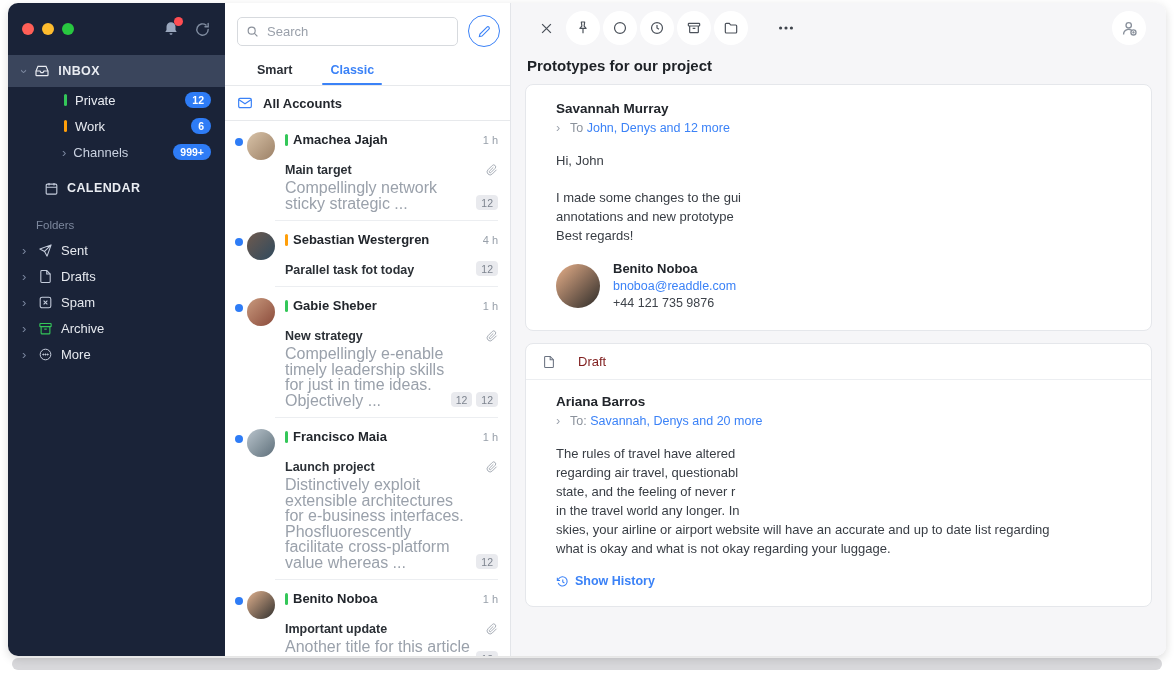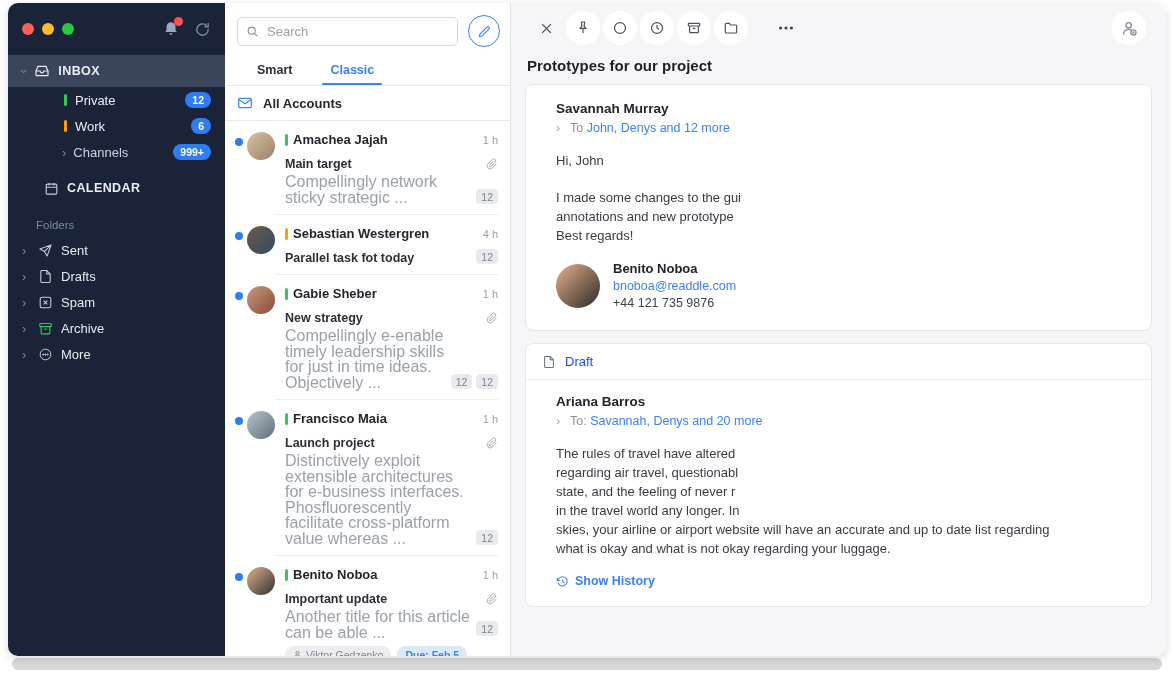--- a/index.html
+++ b/index.html
@@ -50,21 +50,21 @@
   .items{flex:1;overflow:hidden;}
   .item{display:flex;padding:11px 12px 10px 10px;position:relative;}
   .item::after{content:"";position:absolute;left:50px;right:12px;bottom:0;height:1px;background:#eceef1;}
   .udot{width:8px;height:8px;border-radius:50%;background:#2e7cf6;margin:6px 4px 0 0;flex:none;}
   .avatar{width:28px;height:28px;border-radius:50%;flex:none;margin-right:10px;}
   .imain{flex:1;min-width:0;position:relative;}
   .row1{display:flex;align-items:center;}
   .cbar{width:3px;height:12px;border-radius:1.5px;margin-right:5px;flex:none;}
   .iname{font-size:13px;font-weight:700;color:#22262c;flex:1;white-space:nowrap;overflow:hidden;}
   .itime{font-size:11px;color:#98a0aa;margin-left:24px;flex:none;}
-  .row2{display:flex;align-items:center;margin-top:10px;justify-content:center;}
+  .row2{display:flex;align-items:center;margin-top:16px;justify-content:center;}
   .isubj{font-size:12.5px;font-weight:600;color:#2b3036;flex:1;white-space:nowrap;overflow:hidden;}
   .clip{margin-left:6px;color:#a7adb6;flex:none;}
   .iprev{margin-top:3px;font-size:16px;line-height:15.5px;color:#9aa1ab;padding-right:28px;}
   .ibadges{position:absolute;right:0;bottom:1px;display:flex;gap:4px;}
   .sbadge{background:#e9eaee;color:#7d848f;font-size:10.5px;border-radius:4px;padding:1.5px 5px;}
   .sbadge:empty{display:none;}
   .tagrow{display:flex;gap:6px;margin-top:6px;}
   .tag-gray{display:flex;align-items:center;gap:4px;background:#ededf0;color:#7e8694;font-size:10.5px;padding:2.5px 8px;border-radius:10px;}
   .tag-blue{background:#dbe9fd;color:#3b82f7;font-weight:700;font-size:10.5px;padding:2.5px 8px;border-radius:10px;}
 
@@ -81,21 +81,21 @@
   .mto{font-size:12.5px;color:#8b929c;margin-top:5px;position:relative;padding-left:0;}
   .mto .tochev{position:absolute;left:-14px;top:0;color:#9aa1ab;}
   .bluetext{color:#3b82f7;}
   .mbody{margin-top:16px;font-size:13px;line-height:19px;color:#383d44;}
   .mbody .greet{margin-bottom:18px;}
   .sig{display:flex;align-items:center;gap:13px;margin-top:16px;}
   .sigav{width:44px;height:44px;border-radius:50%;flex:none;}
   .signame{font-weight:700;font-size:13px;color:#22262c;}
   .sigemail{color:#3b82f7;font-size:12.5px;margin-top:3px;}
   .sigphone{font-size:12.5px;color:#3e434a;margin-top:3px;}
-  .draft-head{display:flex;align-items:center;gap:9px;padding:10px 16px;border-bottom:1px solid #eceef1;font-size:13px;color:#1d4ed8;}
+  .draft-head{display:flex;align-items:center;gap:22px;padding:10px 16px;border-bottom:1px solid #eceef1;font-size:13px;color:#7f1d1d;}
   .draft-body{padding:14px 30px 18px;}
   .dbody{margin-top:16px;font-size:13px;line-height:19px;color:#383d44;}
   .history{display:flex;align-items:center;gap:6px;color:#3b82f7;font-size:12.5px;font-weight:600;margin-top:16px;}
 </style>
 </head>
 <body>
 
 <div class="stage">
   <div class="bottom-strip"></div>
 

